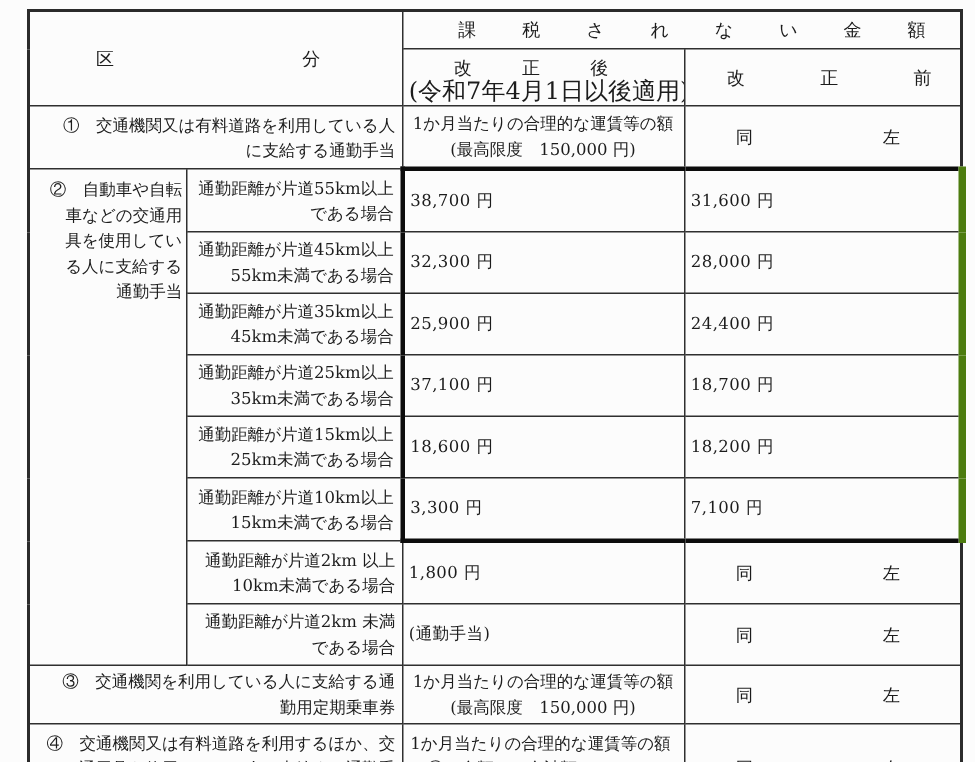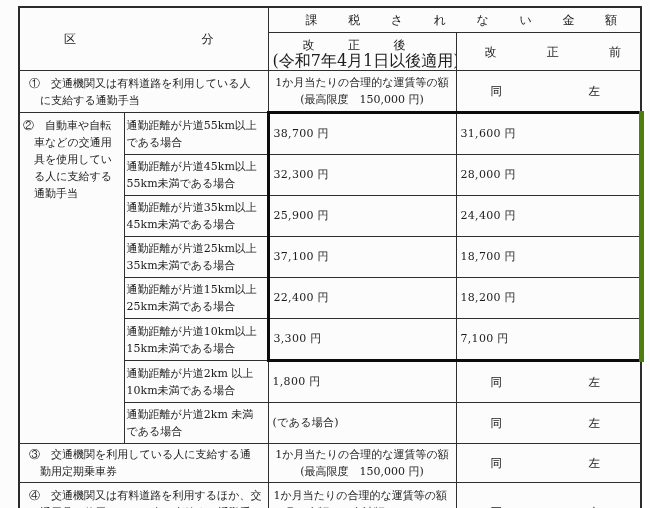--- a/index.html
+++ b/index.html
@@ -42,23 +42,23 @@
   .kubun-pad{padding:0 50px 0 40px;}
   .title-pad{padding:0 19px 0 33px;}
   .after-pad{padding:0 46px 0 30px;margin-bottom:1px;}
   .before-pad{padding:0 15px 0 24px;}
   .hnote{
     font-size:16px;line-height:13px;text-align:center;
     letter-spacing:0;white-space:pre;
   }
 
   
-  .pre{white-space:pre;}
+  .pre{white-space:pre;text-align:right;}
   .lab{vertical-align:middle;padding-left:9px;line-height:17px;}
-  .lab2{vertical-align:top;padding:5px 2px 0 3px;line-height:17px;font-family:Liberation Mono, monospace;}
+  .lab2{vertical-align:top;padding:5px 2px 0 3px;line-height:17px;}
   .cond{padding-left:2px;line-height:17px;}
   .amount{text-align:left;padding-right:26px;font-size:11px;letter-spacing:.3px;}
   .content{text-align:center;line-height:17px;}
   .content-left{text-align:left;padding-left:5px;line-height:17px;}
   .douza-pad{padding:0 36px 0 30px;font-size:11.5px;}
 
   
   .bt{border-top:3px solid #0c0c0c;}
   .bb{border-bottom:3px solid #0c0c0c;}
   .bl{border-left:3px solid #0c0c0c;}
@@ -158,21 +158,21 @@
     <tr class="body">
       <td class="cond pre">通勤距離が片道25km以上
 35km未満である場合</td>
       <td class="amount bl">37,100 円</td>
       <td class="amount br">18,700 円</td>
     </tr>
 
     <tr class="body">
       <td class="cond pre">通勤距離が片道15km以上
 25km未満である場合</td>
-      <td class="amount bl">22,400 円</td>
+      <td class="amount bl">18,600 円</td>
       <td class="amount br">18,200 円</td>
     </tr>
 
     <tr class="body">
       <td class="cond pre">通勤距離が片道10km以上
 15km未満である場合</td>
       <td class="amount bb bl">3,300 円</td>
       <td class="amount bb br">7,100 円</td>
     </tr>
 
@@ -184,21 +184,21 @@
         <div class="spread douza-pad">
               <span>同</span>
               <span>左</span>
             </div>
       </td>
     </tr>
 
     <tr class="body">
       <td class="cond pre">通勤距離が片道2km 未満
 である場合</td>
-      <td class="amount">(である場合)</td>
+      <td class="amount">(通勤手当)</td>
       <td>
         <div class="spread douza-pad">
               <span>同</span>
               <span>左</span>
             </div>
       </td>
     </tr>
 
     <tr class="r3">
       <td colspan="2" class="lab pre">③　交通機関を利用している人に支給する通

